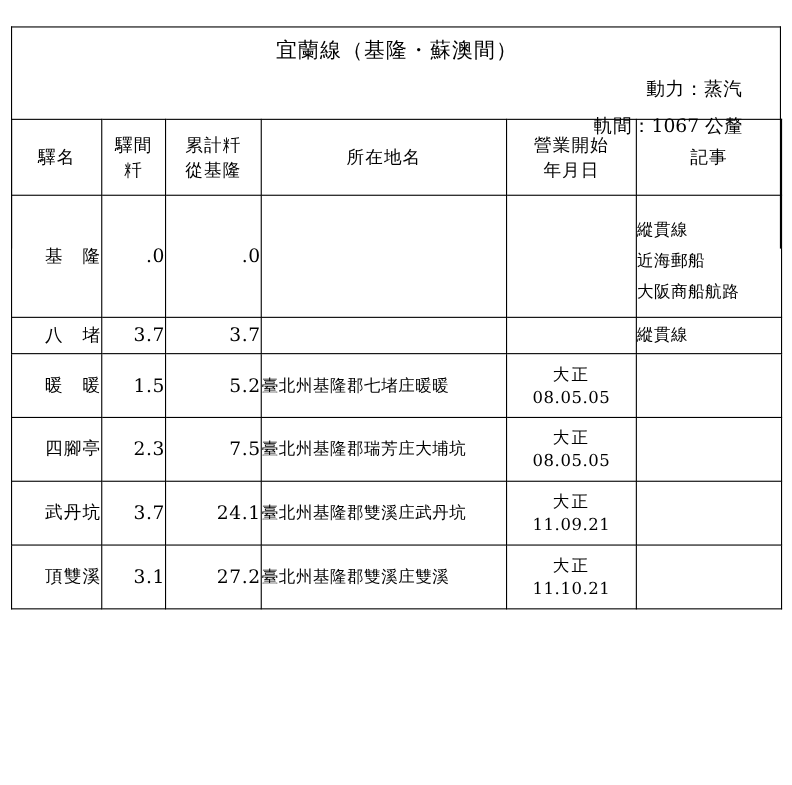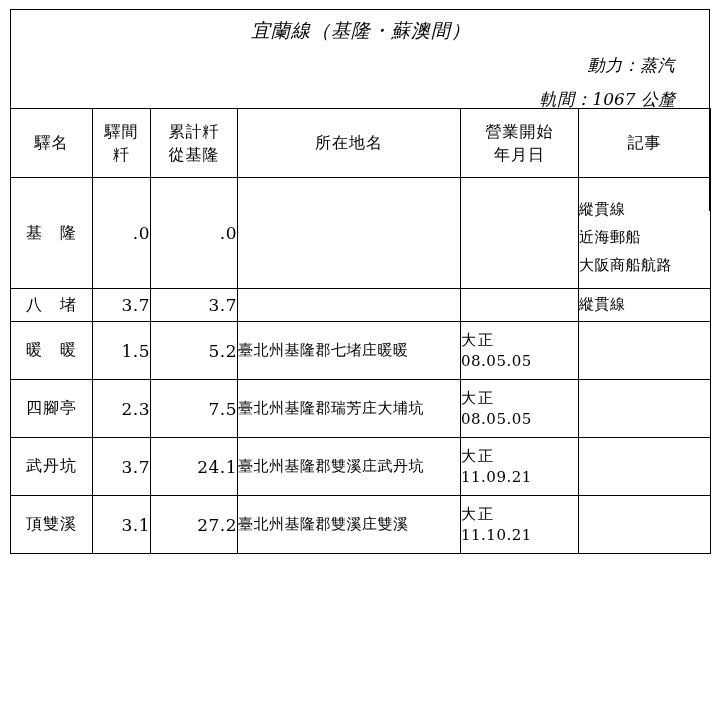--- a/index.html
+++ b/index.html
@@ -19,27 +19,26 @@
     position: relative;
     width: 720px;
     height: 714px;
     box-sizing: border-box;
   }
 
   
   .titlebox {
     position: absolute;
     left: 10px;
-    top: 9px;
+    top: 24px;
     width: 700px;
     height: 202px;
     border: 1px solid #000;
     border-bottom: none;
     box-sizing: border-box;
-    font-style: italic;
   }
   .doc-title {
     position: absolute;
     left: 0;
     top: 8px;
     width: 700px;
     text-align: center;
     font-size: 19px;
     letter-spacing: 1px;
   }
@@ -86,40 +85,40 @@
     height: 68px;
     text-align: center;
     font-size: 16px;
     line-height: 1.45;
     letter-spacing: 1px;
   }
   thead th .hl { display: block; }
 
   
   td.name {
-    text-align: center;
+    text-align: right;
     font-size: 16px;
     letter-spacing: 1px;
     white-space: nowrap;
   }
   td.num {
     text-align: right;
     padding-right: 8px;
     font-size: 17px;
     letter-spacing: 0.5px;
     font-family: "DejaVu Serif", "Liberation Serif", serif;
   }
   td.place {
     text-align: left;
     padding-left: 9px;
     font-size: 15px;
     letter-spacing: 0.5px;
   }
   td.date {
-    text-align: left;
+    text-align: center;
     font-size: 15px;
     line-height: 1.35;
     vertical-align: top;
     padding-top: 7px;
   }
   td.date .era { display: block; letter-spacing: 2px; }
   td.date .ymd { display: block; letter-spacing: 0.5px; }
   td.note {
     text-align: left;
     padding-left: 9px;

